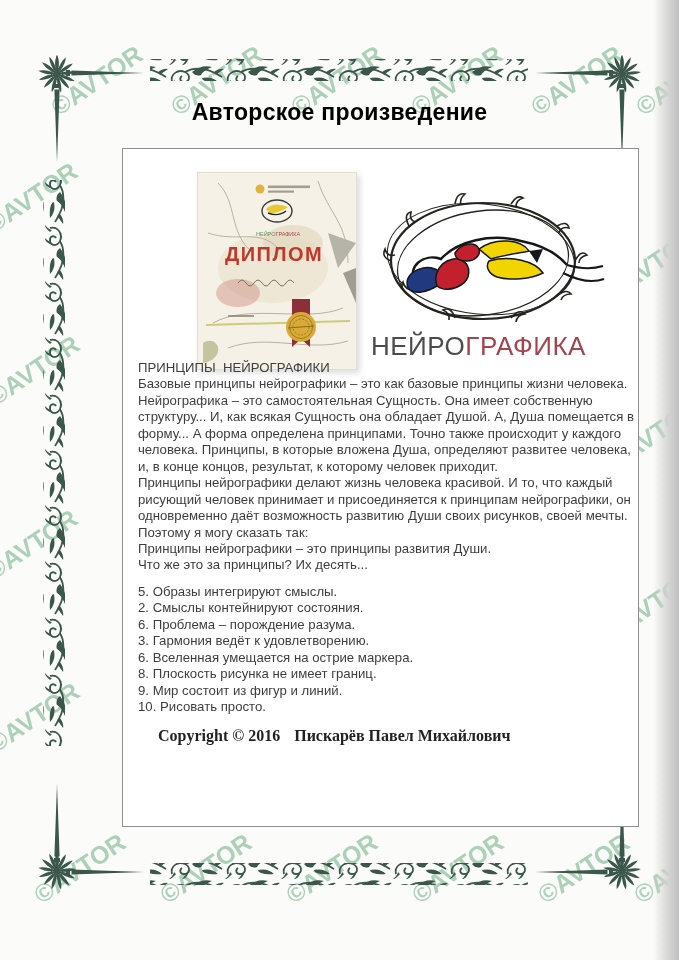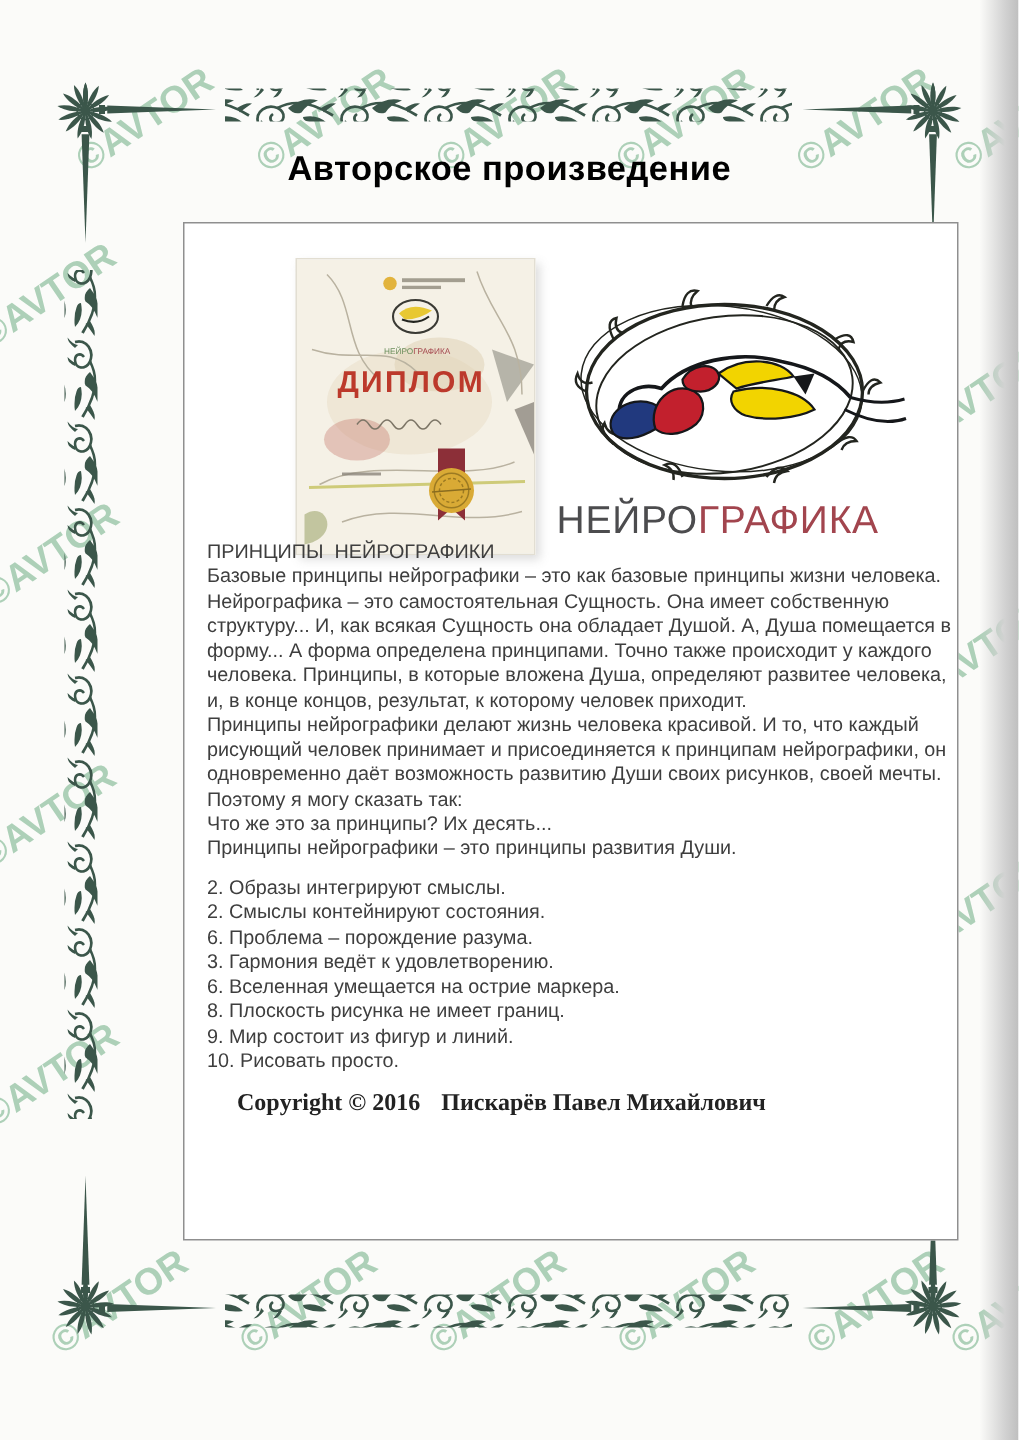--- a/index.html
+++ b/index.html
@@ -241,24 +241,24 @@
 
       <path d="M196 76 C210 80 222 80 232 77 M192 84 C208 92 222 94 233 90" stroke="#15171a" stroke-width="2" fill="none"></path>
     </svg>
     <div class="logo-text"><span class="p1">НЕЙРО</span><span class="p2">ГРАФИКА</span></div>
   </div>
 
   <div class="text-block">
     <p>ПРИНЦИПЫ  НЕЙРОГРАФИКИ</p>
     <p>Базовые принципы нейрографики – это как базовые принципы жизни человека. Нейрографика – это самостоятельная Сущность. Она имеет собственную структуру... И, как всякая Сущность она обладает Душой. А, Душа помещается в форму... А форма определена принципами. Точно также происходит у каждого человека. Принципы, в которые вложена Душа, определяют развитее человека, и, в конце концов, результат, к которому человек приходит.</p>
     <p>Принципы нейрографики делают жизнь человека красивой. И то, что каждый рисующий человек принимает и присоединяется к принципам нейрографики, он одновременно даёт возможность развитию Души своих рисунков, своей мечты. Поэтому я могу сказать так:</p>
+    <p>Принципы нейрографики – это принципы развития Души.</p>
     <p>Что же это за принципы? Их десять...</p>
-    <p>Принципы нейрографики – это принципы развития Души.</p>
     <div class="principles">
-      <div>2. Образы интегрируют смыслы.</div>
+      <div>5. Образы интегрируют смыслы.</div>
       <div>2. Смыслы контейнируют состояния.</div>
       <div>6. Проблема – порождение разума.</div>
       <div>3. Гармония ведёт к удовлетворению.</div>
       <div>6. Вселенная умещается на острие маркера.</div>
       <div>8. Плоскость рисунка не имеет границ.</div>
       <div>9. Мир состоит из фигур и линий.</div>
       <div>10. Рисовать просто.</div>
     </div>
     <div class="copyright">
       <span>Copyright © 2016</span><span class="name">Пискарёв Павел Михайлович</span>

